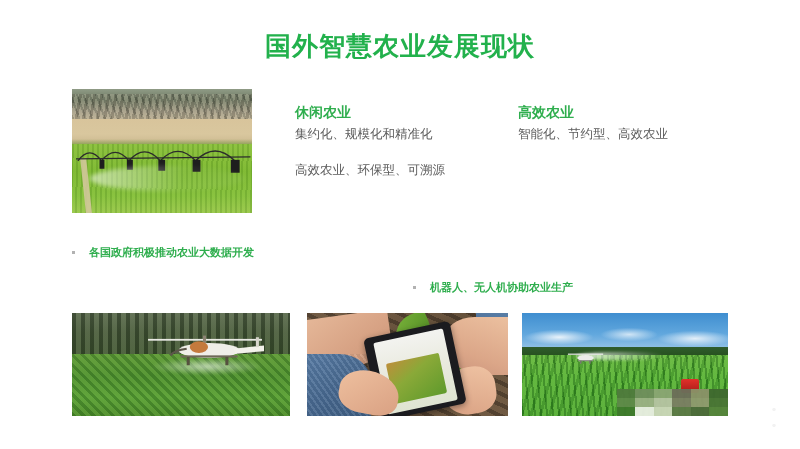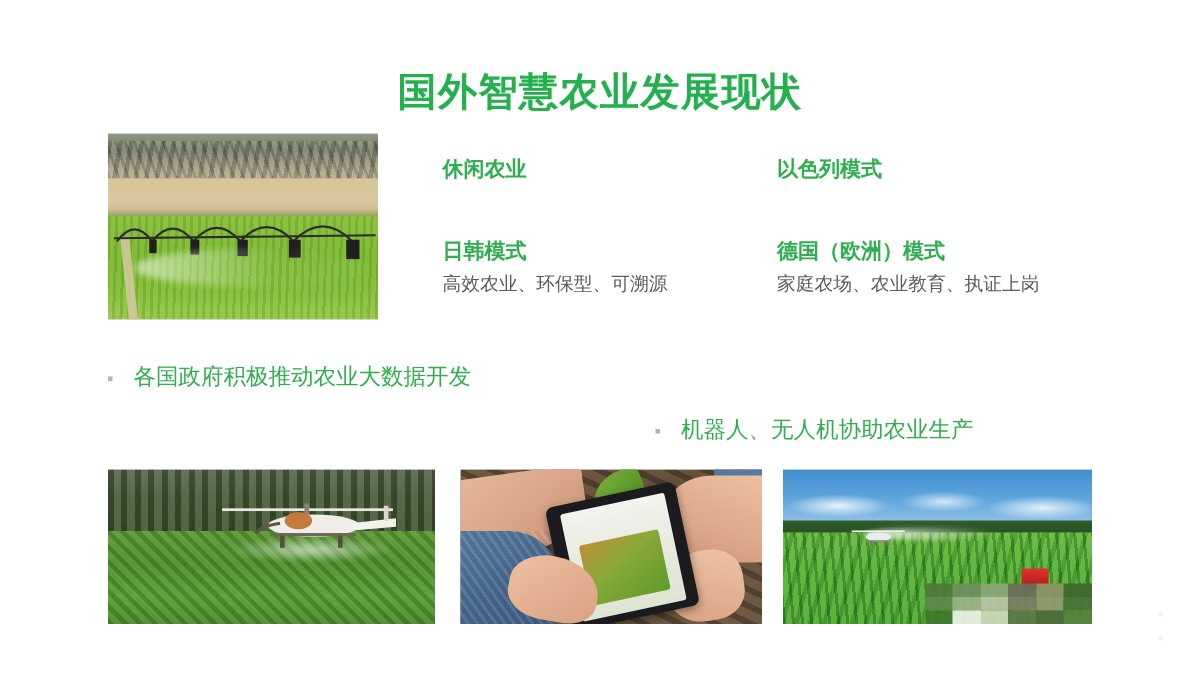--- a/index.html
+++ b/index.html
@@ -27,21 +27,20 @@
     position: absolute;
     left: 0;
     top: 30px;
     width: 800px;
     text-align: center;
     font-size: 26px;
     font-weight: bold;
     color: #22b14c;
     letter-spacing: 1px;
     line-height: 32px;
-    margin-top: 15px;
   }
 
   
   .photo {
     position: absolute;
     overflow: hidden;
     background: #cfcfcf;
   }
   .photo-irrigation {
     left: 72px;
@@ -125,30 +124,30 @@
     align-items: center;
   }
   .bullet-dot {
     width: 3px;
     height: 3px;
     background: #b2b2b2;
     margin-right: 14px;
     flex: 0 0 auto;
   }
   .bullet-text {
-    font-size: 15px;
-    font-weight: normal;
+    font-size: 11px;
+    font-weight: bold;
     color: #2fae4e;
     line-height: 20px;
     white-space: nowrap;
   }
   .bul-1 { left: 72px;  top: 242px; }
   .bul-2 { left: 72px;  top: 277px; }
   .bul-3 { left: 437px; top: 242px; }
-  .bul-4 { left: 437px; top: 277px; }
+  .bul-4 { left: 413px; top: 277px; }
 
   
   .photo-drone  { left: 72px;  top: 313px; width: 218px; height: 103px; }
   .photo-tablet { left: 307px; top: 313px; width: 201px; height: 103px; }
   .photo-aerial { left: 522px; top: 313px; width: 206px; height: 103px; }
 
   
   .dr-trees {
     position: absolute; left: 0; top: 0; width: 100%; height: 42%;
     background: linear-gradient(180deg, #5d6a55 0%, #49593f 45%, #3f5434 100%);
@@ -342,35 +341,32 @@
           <rect x="119" y="19" width="8" height="12"></rect>
           <rect x="158" y="19" width="9" height="13"></rect>
         </g>
       </svg>
     </div>
     <div class="ph-spray"></div>
   </div>
 
   <div class="mode mode-us">
     <div class="mode-head">休闲农业</div>
+    <div class="mode-body">集约化、规模化和精准化</div>
   </div>
 
   <div class="mode mode-israel">
-    <div class="mode-head">以色列模式</div>
+    <div class="mode-head">高效农业</div>
+    <div class="mode-body">智能化、节约型、高效农业</div>
   </div>
 
   <div class="mode mode-jk">
-    <div class="mode-head">日韩模式</div>
     <div class="mode-body">高效农业、环保型、可溯源</div>
   </div>
 
-  <div class="mode mode-de">
-    <div class="mode-head">德国（欧洲）模式</div>
-    <div class="mode-body">家庭农场、农业教育、执证上岗</div>
-  </div>
 
   <div class="bullet bul-1">
     <span class="bullet-dot"></span>
     <span class="bullet-text">各国政府积极推动农业大数据开发</span>
   </div>
   <div class="bullet bul-4">
     <span class="bullet-dot"></span>
     <span class="bullet-text">机器人、无人机协助农业生产</span>
   </div>
 

